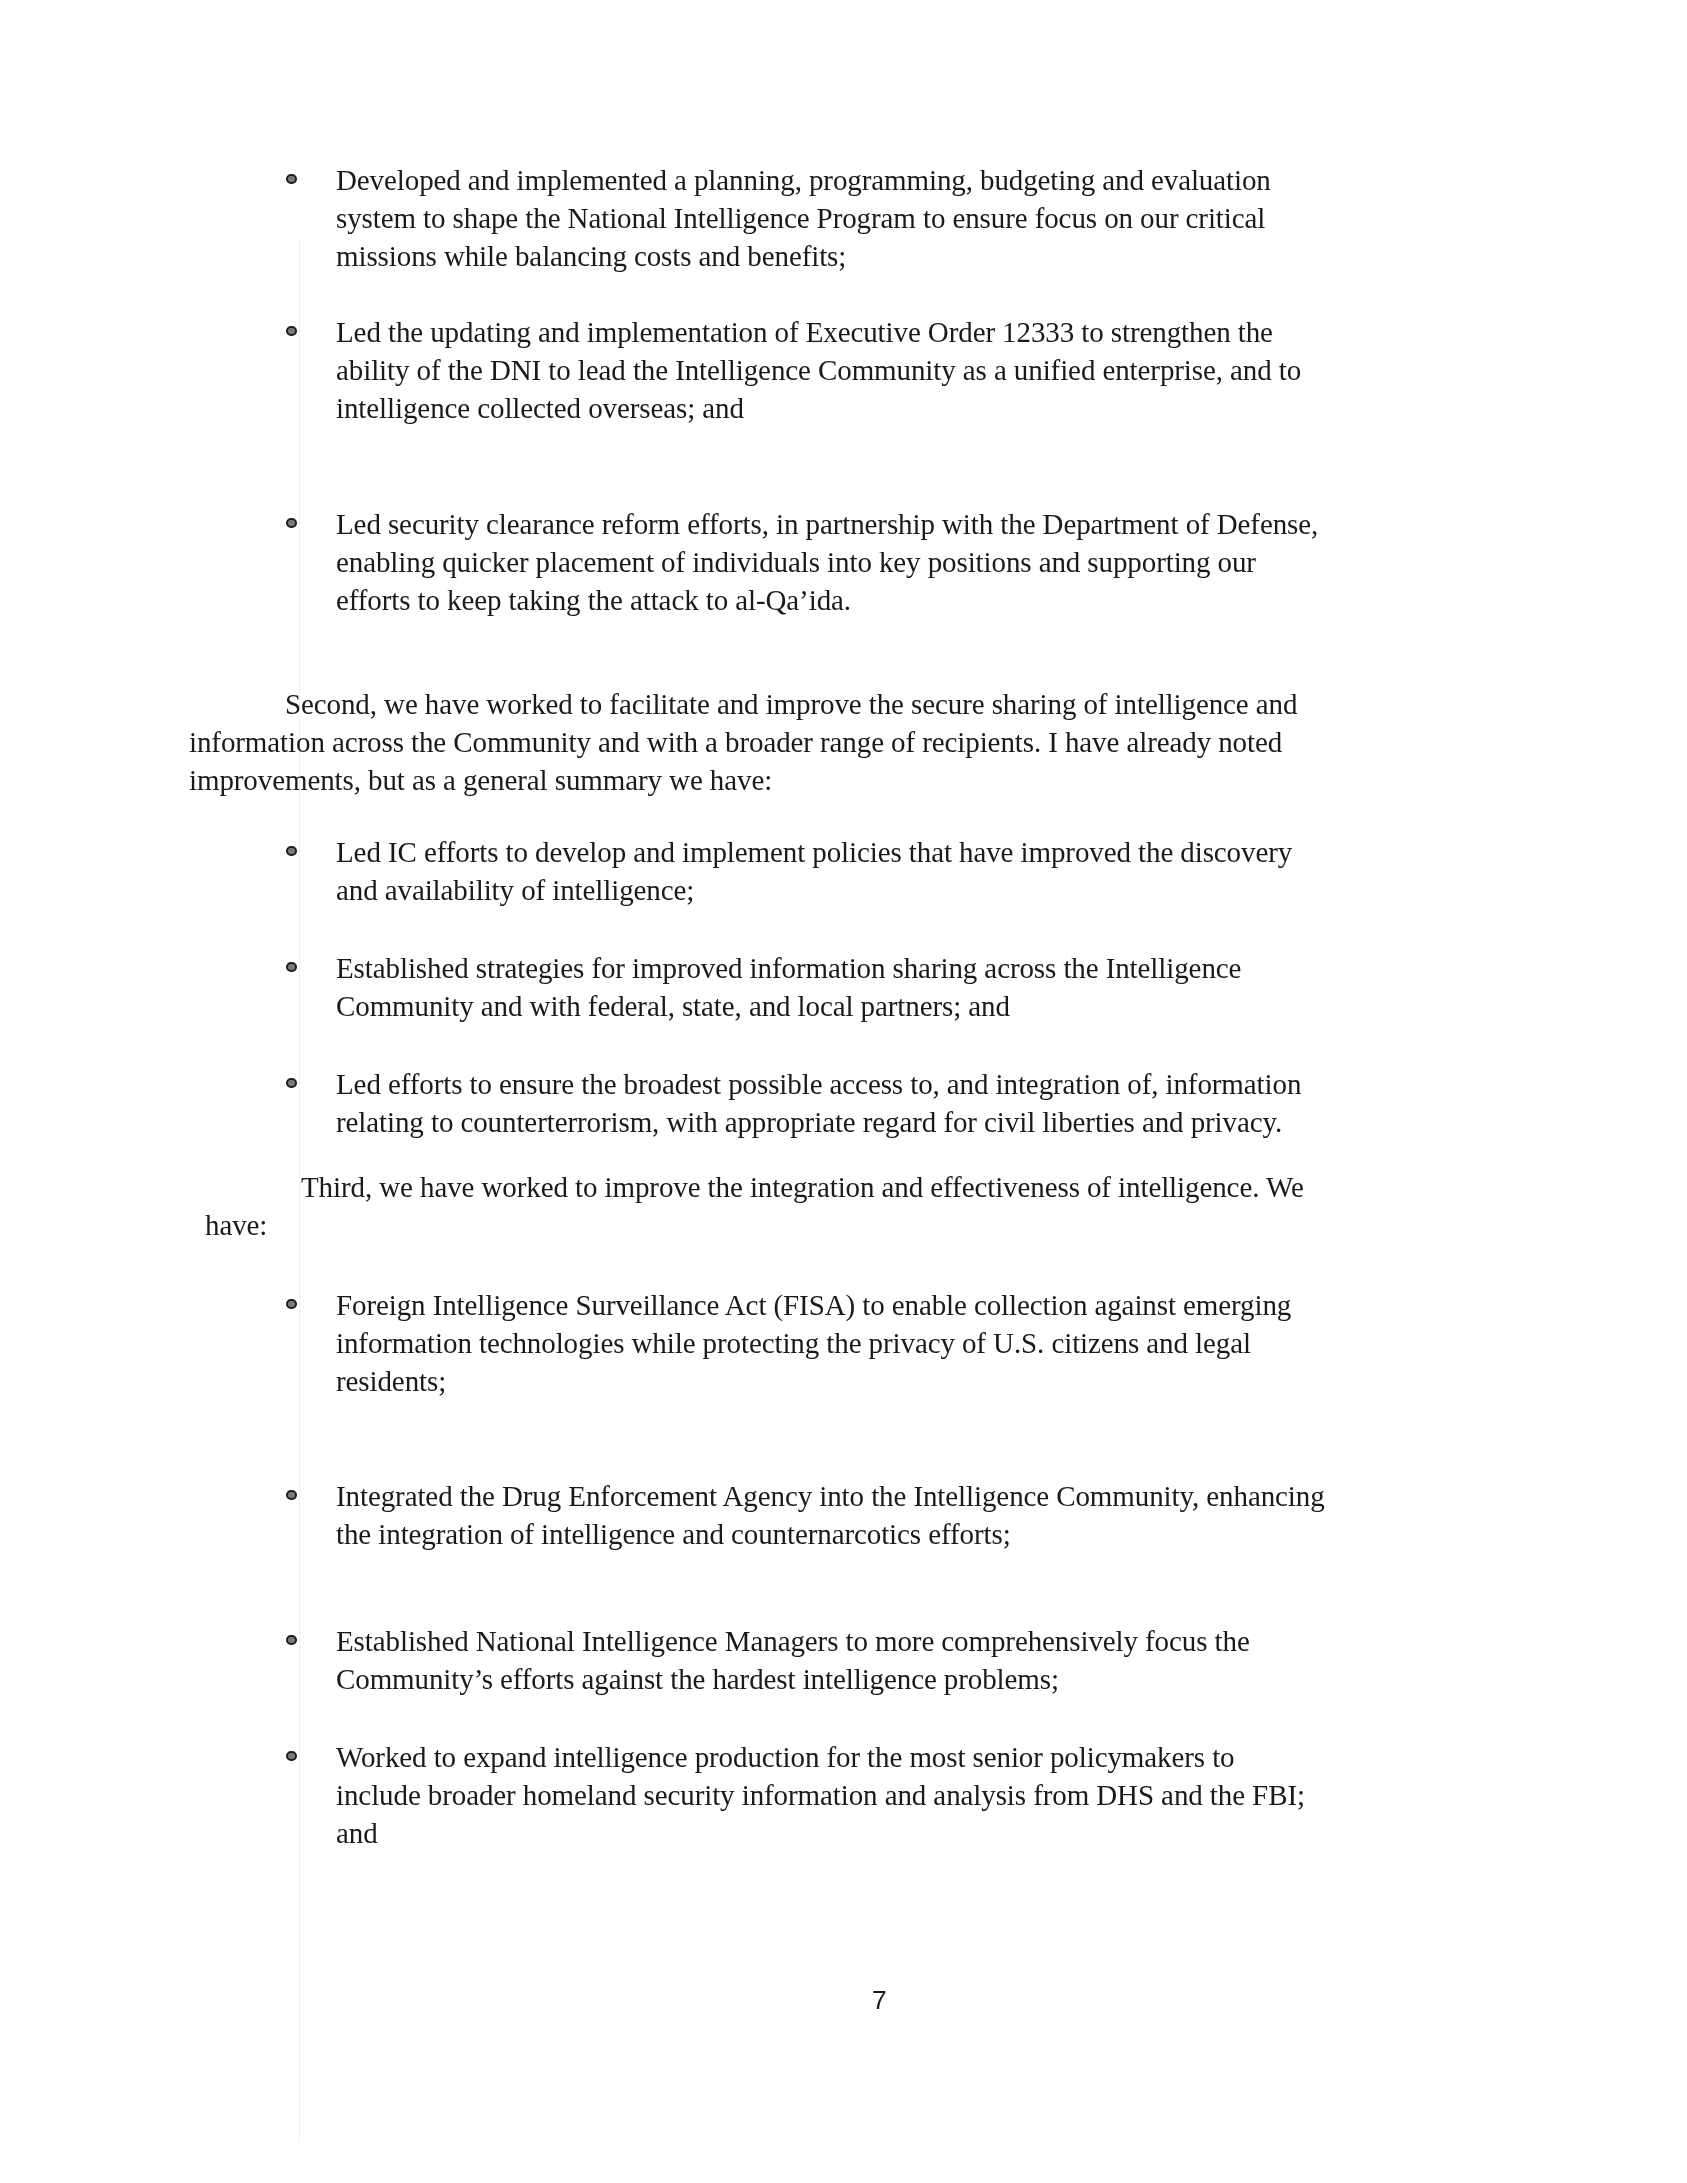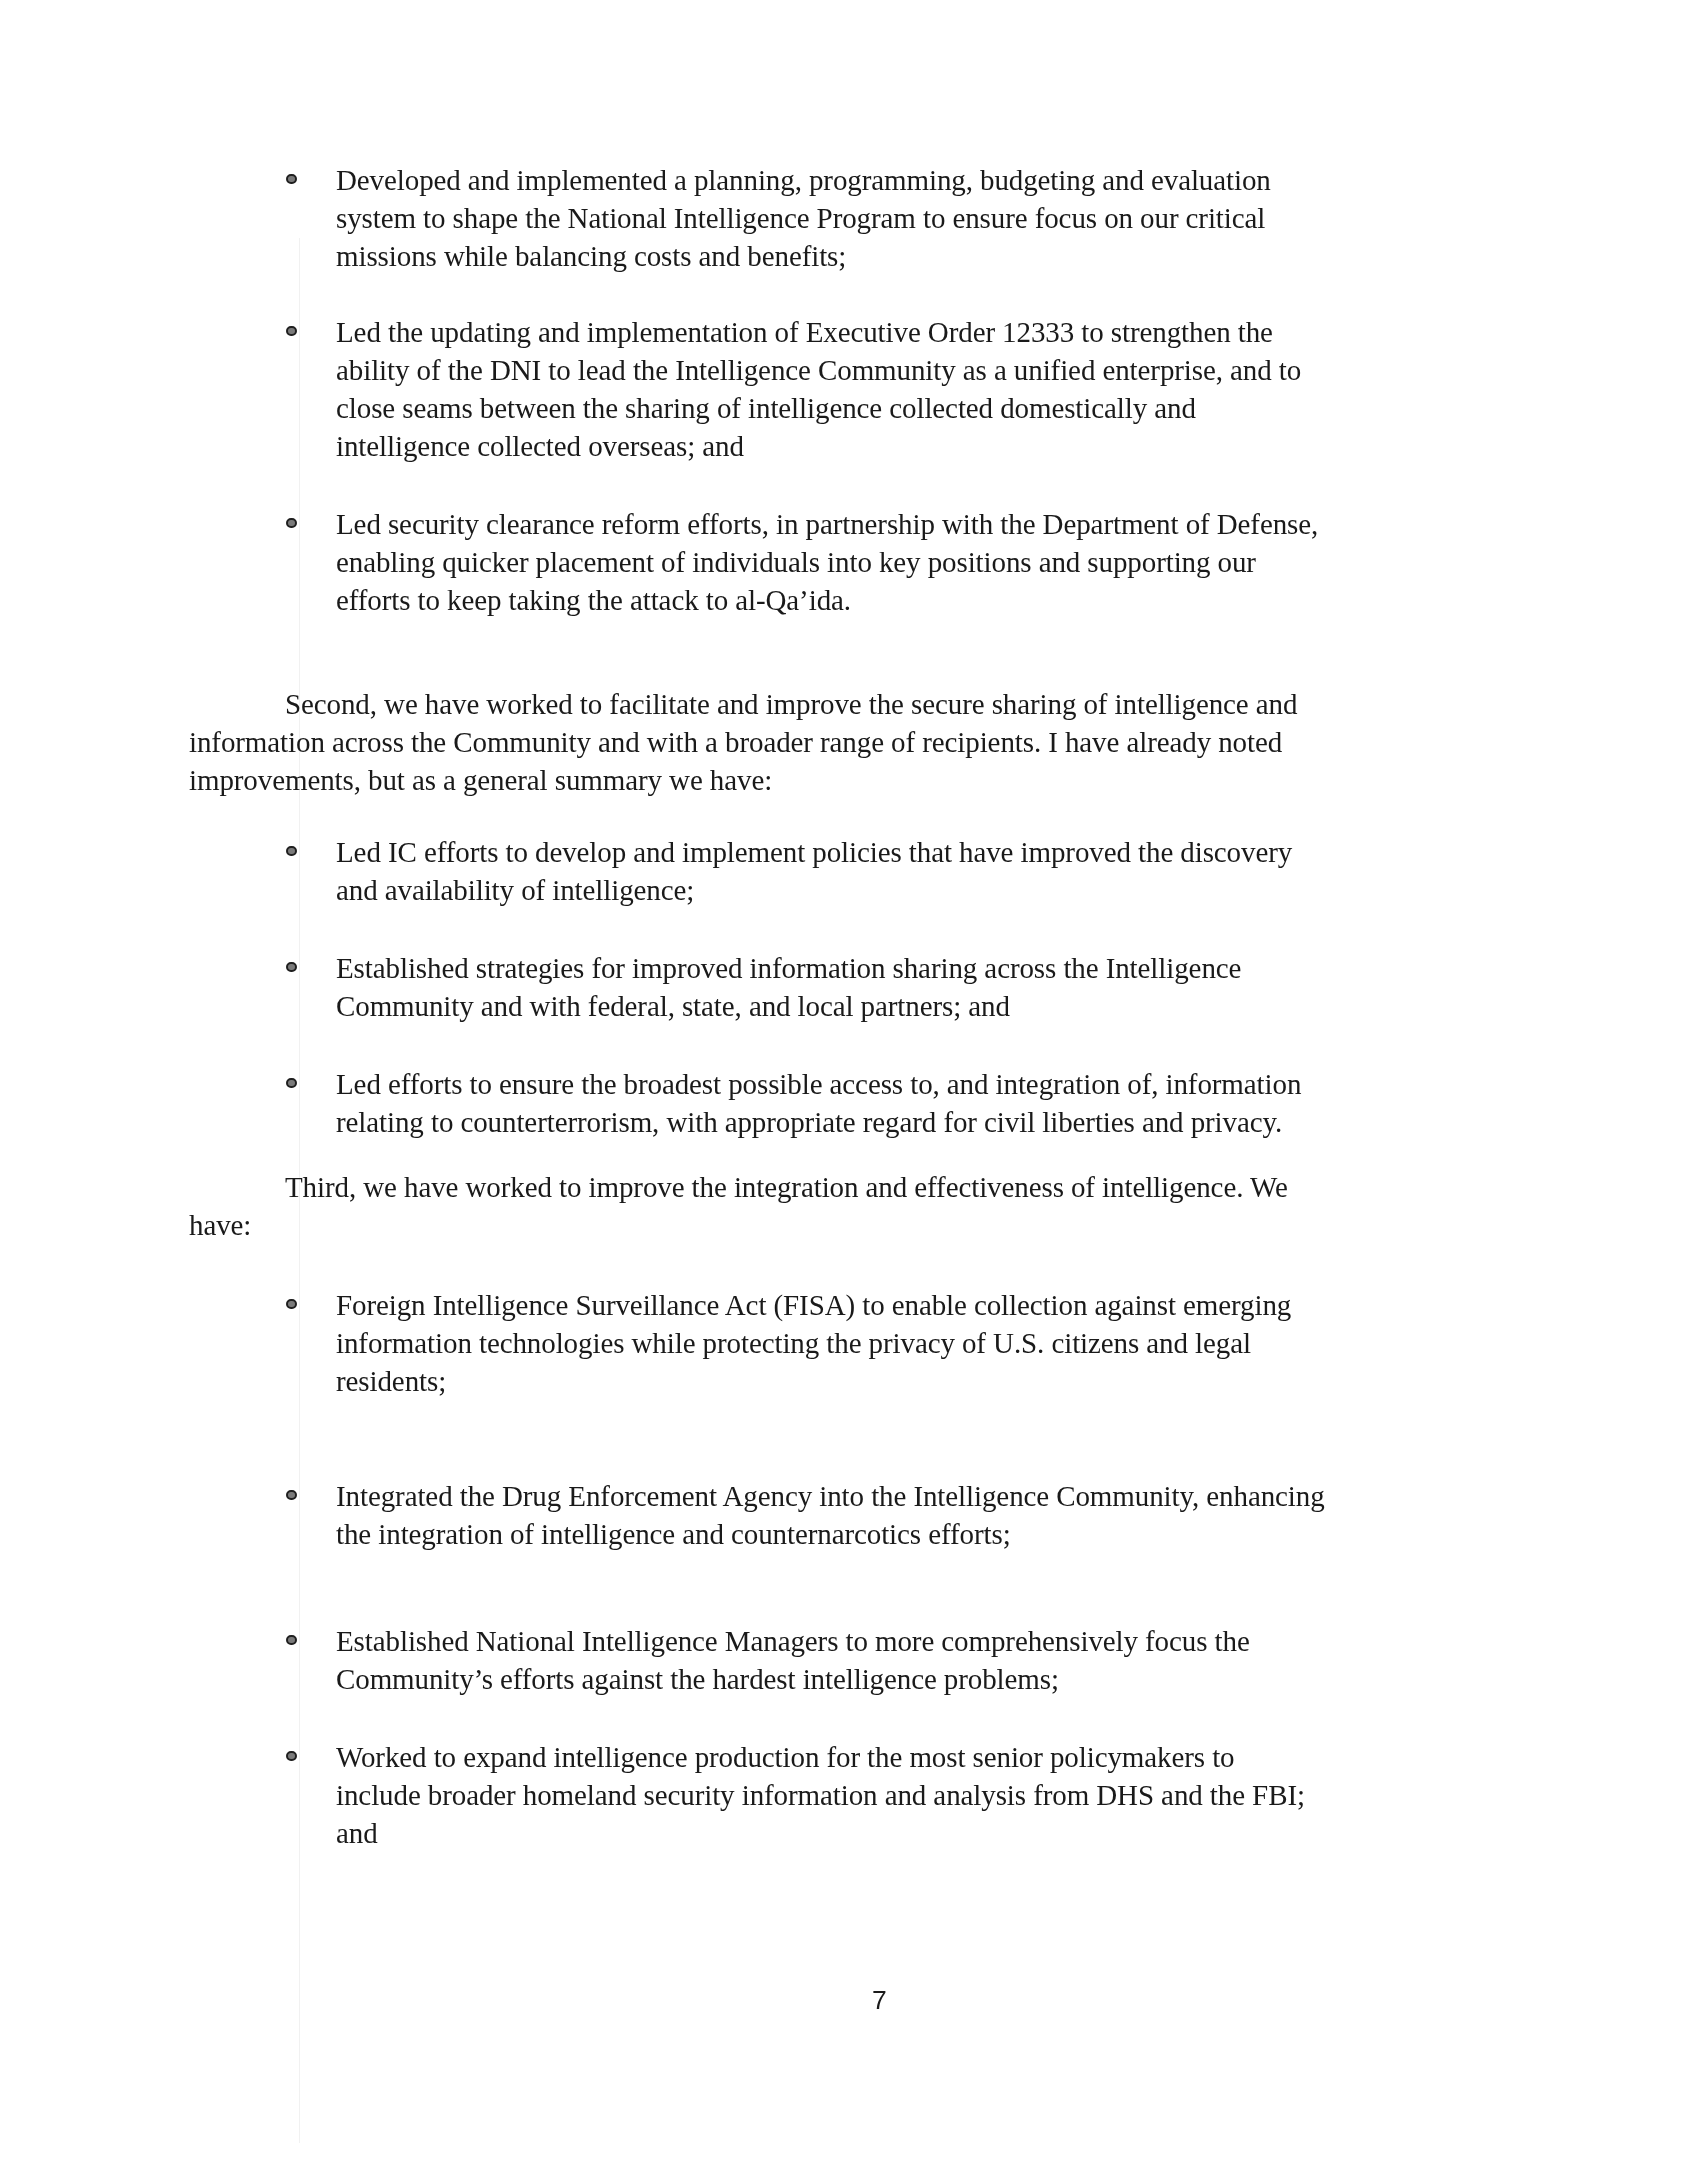--- a/index.html
+++ b/index.html
@@ -90,21 +90,20 @@
       <span>system to shape the National Intelligence Program to ensure focus on our critical</span>
       <span>missions while balancing costs and benefits;</span>
     </div>
   </div>
 
   <div class="bullet-item text" style="top:313px;">
     <span class="bullet"></span>
     <div class="bullet-text">
       <span>Led the updating and implementation of Executive Order 12333 to strengthen the</span>
       <span>ability of the DNI to lead the Intelligence Community as a unified enterprise, and to</span>
-      <span>close seams between the sharing of intelligence collected domestically and</span>
       <span>intelligence collected overseas; and</span>
     </div>
   </div>
 
   <div class="bullet-item text" style="top:505px;">
     <span class="bullet"></span>
     <div class="bullet-text">
       <span>Led security clearance reform efforts, in partnership with the Department of Defense,</span>
       <span>enabling quicker placement of individuals into key positions and supporting our</span>
       <span>efforts to keep taking the attack to al-Qa’ida.</span>
@@ -134,21 +133,21 @@
   </div>
 
   <div class="bullet-item text" style="top:1065px;">
     <span class="bullet"></span>
     <div class="bullet-text">
       <span>Led efforts to ensure the broadest possible access to, and integration of, information</span>
       <span>relating to counterterrorism, with appropriate regard for civil liberties and privacy.</span>
     </div>
   </div>
 
-  <div class="para text" style="top:1168px;">
+  <div class="para text" style="top:1168px;margin-left:16px;">
     <span class="indent">Third, we have worked to improve the integration and effectiveness of intelligence.  We</span>
     <span>have:</span>
   </div>
 
   <div class="bullet-item text" style="top:1286px;">
     <span class="bullet"></span>
     <div class="bullet-text">
       <span>Foreign Intelligence Surveillance Act (FISA) to enable collection against emerging</span>
       <span>information technologies while protecting the privacy of U.S. citizens and legal</span>
       <span>residents;</span>

